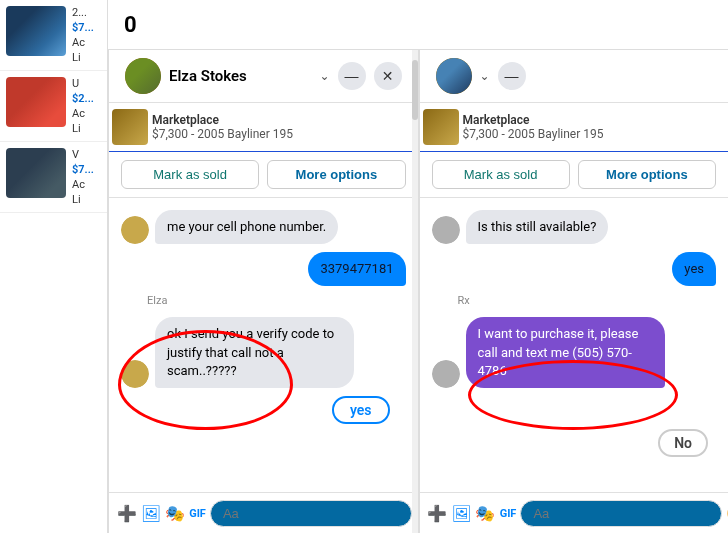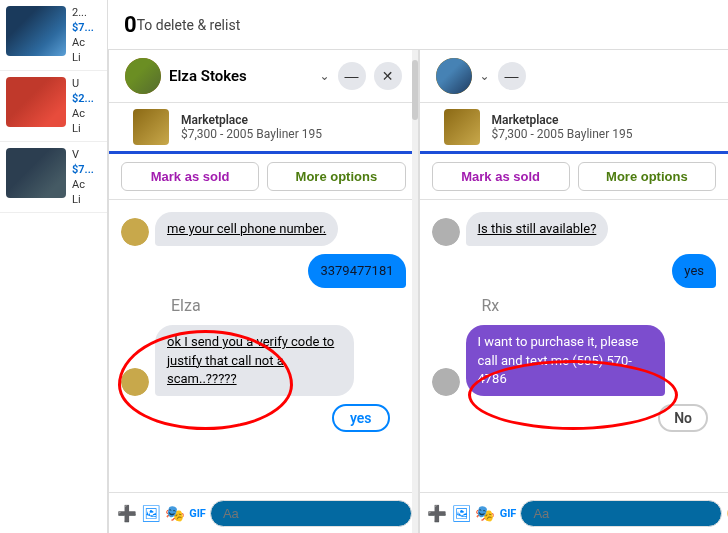--- a/index.html
+++ b/index.html
@@ -129,23 +129,23 @@
       display: flex;
       align-items: center;
       justify-content: center;
       font-size: 14px;
       color: #333;
     }
 
     .listing-info {
       display: flex;
       align-items: center;
-      padding: 6px 24px;
-      border-bottom: 3px solid #1d4ed8;
-      gap: 12px;
+      padding: 6px 3px;
+      border-bottom: 1px solid #1d4ed8;
+      gap: 4px;
     }
 
     .listing-thumb {
       width: 36px;
       height: 36px;
       background: linear-gradient(135deg, #8b6914, #c8a84b);
       border-radius: 4px;
       flex-shrink: 0;
     }
 
@@ -166,35 +166,35 @@
       border-bottom: 1px solid #e0e0e0;
     }
 
     .btn-mark-sold {
       flex: 1;
       padding: 6px 10px;
       border: 1px solid #ccc;
       border-radius: 6px;
       background: #fff;
       font-size: 13px;
-      font-weight: 700;
+      font-weight: 400;
       cursor: pointer;
-      color: #a21caf;
+      color: #0f766e;
     }
 
     .btn-more-options {
       flex: 1;
       padding: 6px 10px;
       border: 1px solid #ccc;
       border-radius: 6px;
       background: #fff;
       font-size: 13px;
       font-weight: 600;
       cursor: pointer;
-      color: #4d7c0f;
+      color: #0369a1;
     }
 
     .messages-area {
       flex: 1;
       overflow-y: auto;
       padding: 12px;
       display: flex;
       flex-direction: column;
       gap: 8px;
       background: #fff;
@@ -237,40 +237,39 @@
       padding: 8px 12px;
       border-radius: 18px;
       font-size: 13px;
       line-height: 1.4;
     }
 
     .bubble.incoming {
       background: #e4e6eb;
       color: #000;
       border-bottom-left-radius: 4px;
-      text-decoration: underline;
     }
 
     .bubble.outgoing {
       background: #0084ff;
       color: #0f172a;
       border-bottom-right-radius: 4px;
     }
 
     .bubble.outgoing-purple {
       background: #7c4dce;
       color: #fff;
       border-bottom-right-radius: 4px;
     }
 
     .sender-name {
-      font-size: 16px;
+      font-size: 11px;
       color: #888;
       margin-bottom: 2px;
-      margin-left: 50px;
+      margin-left: 26px;
     }
 
     .yes-badge {
       background: #fff;
       color: #0084ff;
       border: 2px solid #0084ff;
       border-radius: 20px;
       padding: 4px 16px;
       font-size: 14px;
       font-weight: 600;
@@ -280,20 +279,21 @@
 
     .no-badge {
       background: #fff;
       color: #444;
       border: 2px solid #ccc;
       border-radius: 20px;
       padding: 4px 14px;
       font-size: 14px;
       font-weight: 600;
       align-self: flex-end;
+      margin-top: 33px;
     }
 
     .chat-input-bar {
       display: flex;
       align-items: center;
       padding: 6px 8px;
       border-top: 1px solid #e0e0e0;
       gap: 4px;
       background: #fff;
     }
@@ -433,21 +433,20 @@
         <span>V</span>
         <span class="price">$7...</span>
         <span>Ac</span>
         <span>Li</span>
       </div>
     </div>
   </div>
 
   <div class="top-bar">
     <span class="top-bar-number">0</span>
-    <span class="top-bar-text">To delete &amp; relist</span>
   </div>
 
   <div class="chats-area">
 
     <div class="chat-panel">
 
       <div class="chat-header">
         <div class="chat-avatar">
           <div class="chat-avatar-img"></div>
         </div>

